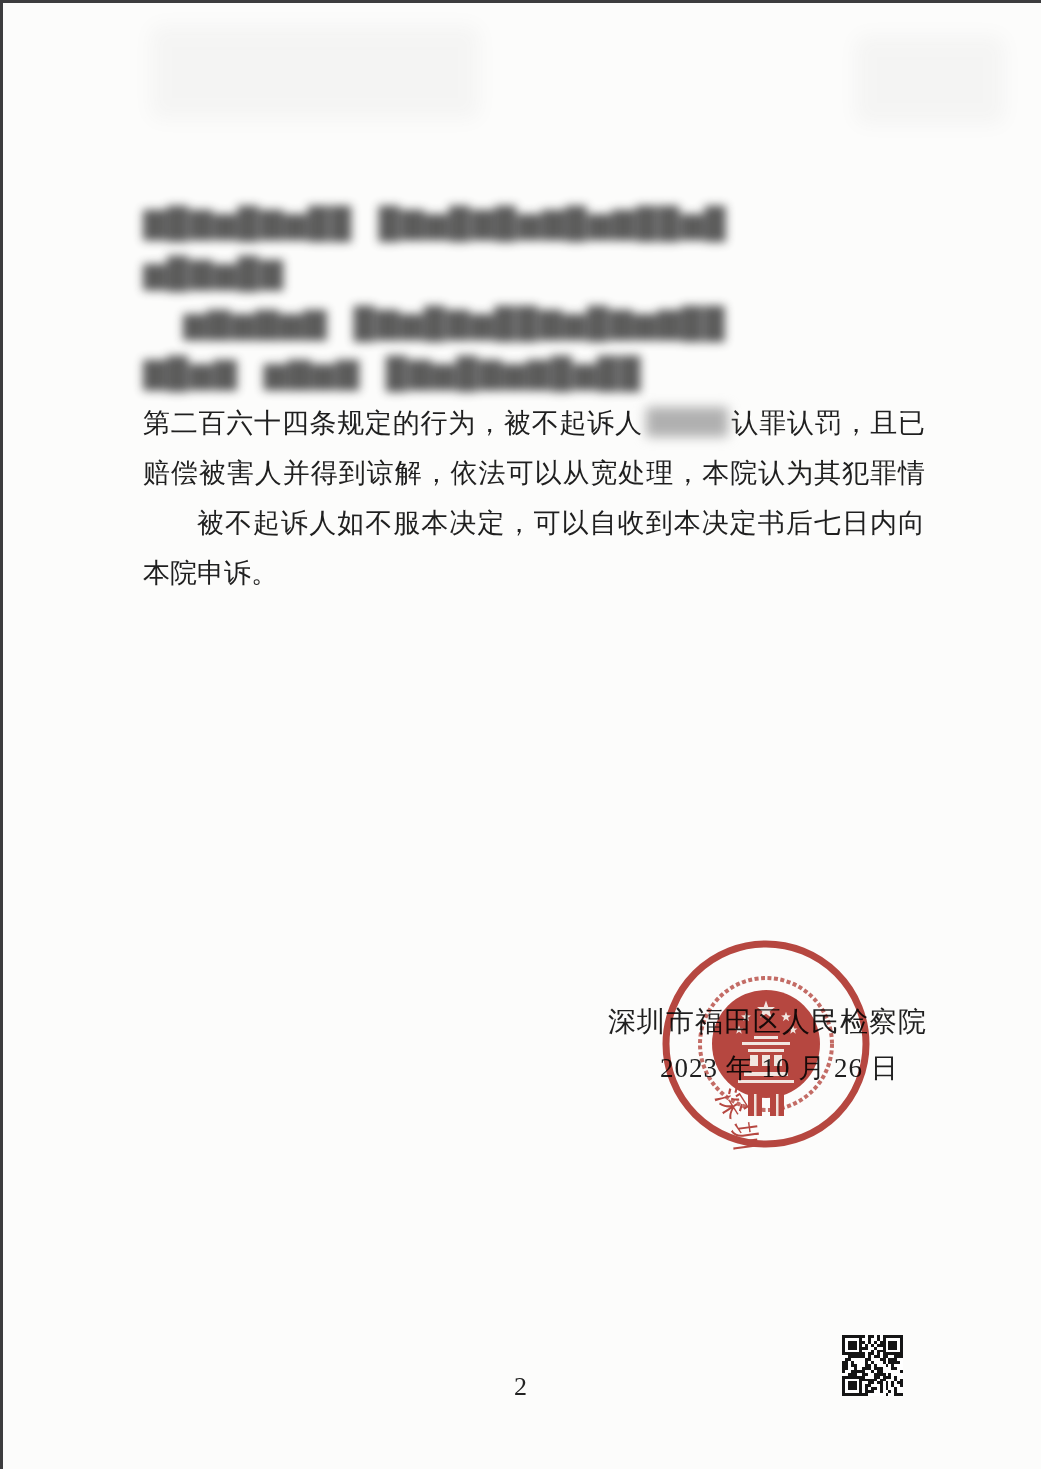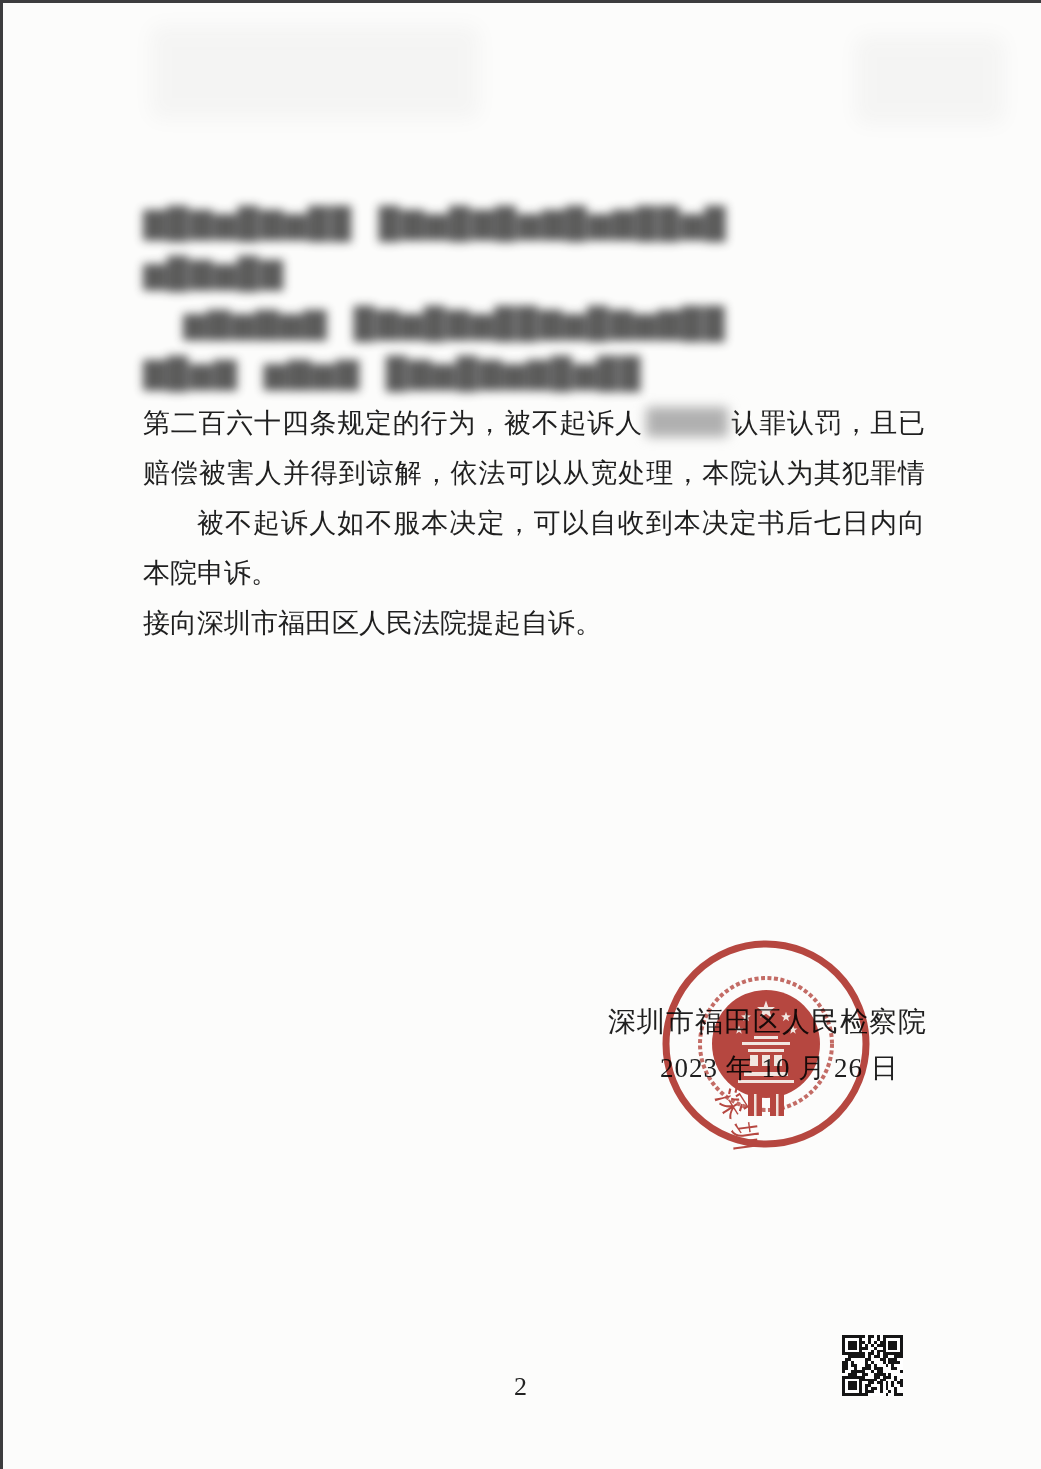--- a/index.html
+++ b/index.html
@@ -53,21 +53,20 @@
 
   <div class="blurline"><span class="seg">▇█▇▆█▇▆██</span><span class="seg">█▇▆█▇█▆▇█▆▇██▆█</span></div>
   <div class="blurline"><span class="seg">▆█▇▆█▇</span></div>
   <div class="blurline indent"><span class="seg">▆▇▆▇▆▇</span><span class="seg">█▇▆█▇▆██▇▆█▇▆▇██</span></div>
   <div class="blurline"><span class="seg">▇█▆▇</span><span class="seg">▆▇▆▇</span><span class="seg">█▇▆█▇▆▇█▆██</span></div>
 
   <div class="line full"><span>第二百六十四条规定的行为，被不起诉人</span><span class="redact"></span><span>认罪认罚，且已</span></div>
   <div class="line full"><span>赔偿被害人并得到谅解，依法可以从宽处理，本院认为其犯罪情</span></div>
   <div class="line full indent"><span>被不起诉人如不服本决定，可以自收到本决定书后七日内向</span></div>
   <div class="line"><span>本院申诉。</span></div>
-  <div class="line"><span>接向深圳市福田区人民法院提起自诉。</span></div>
 </div>
 
 <div class="sig-office">深圳市福田区人民检察院</div>
 <div class="sig-date">2023 年 10 月 26 日</div>
 
 <div class="stamp">
   <svg width="232" height="232" viewBox="0 0 232 232">
     <defs>
       <path id="star" d="M0,-9 L2.16,-2.97 L8.56,-2.78 L3.5,1.13 L5.29,7.28 L0,3.6 L-5.29,7.28 L-3.5,1.13 L-8.56,-2.78 L-2.16,-2.97 Z"></path>
       <path id="arcpath" d="M64.6,169.2 A74,74 0 1 1 64.5,169.1" fill="none"></path>

